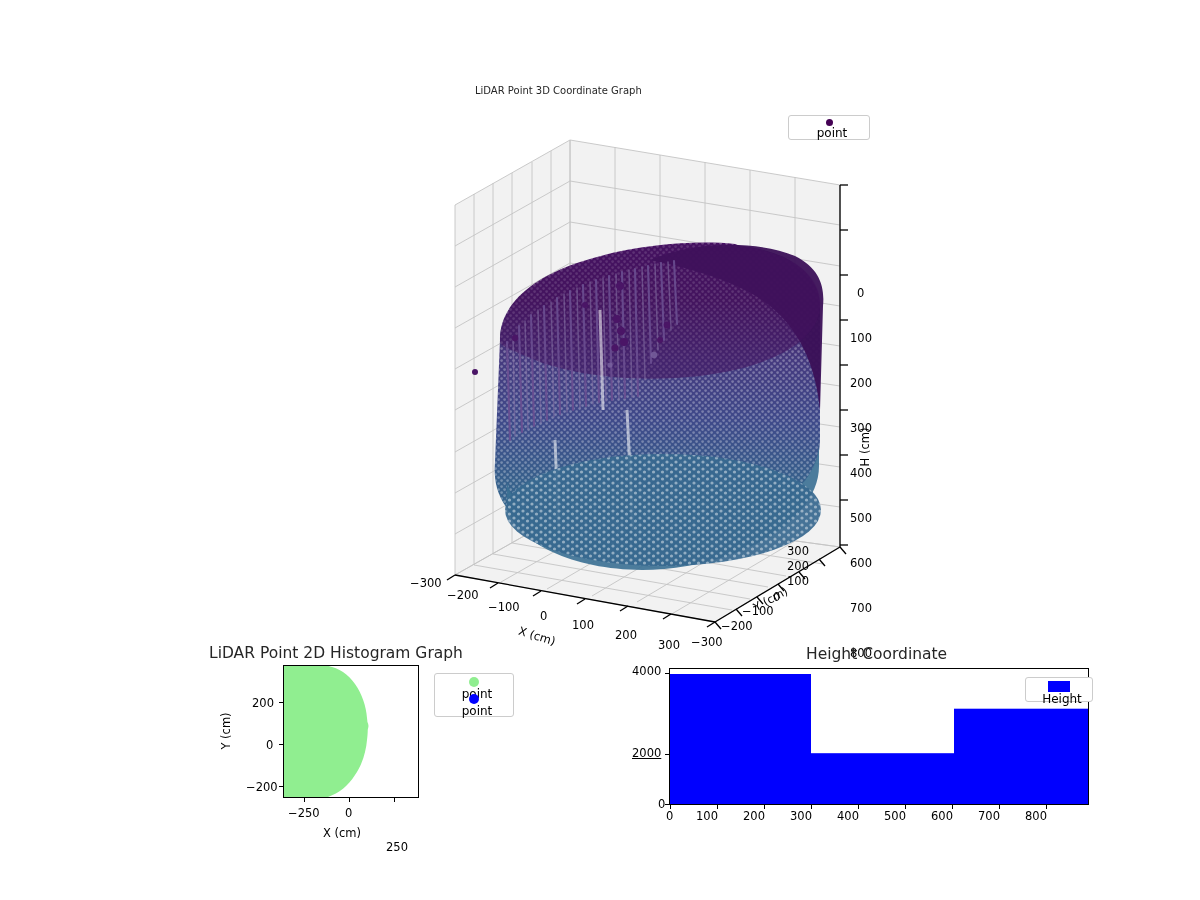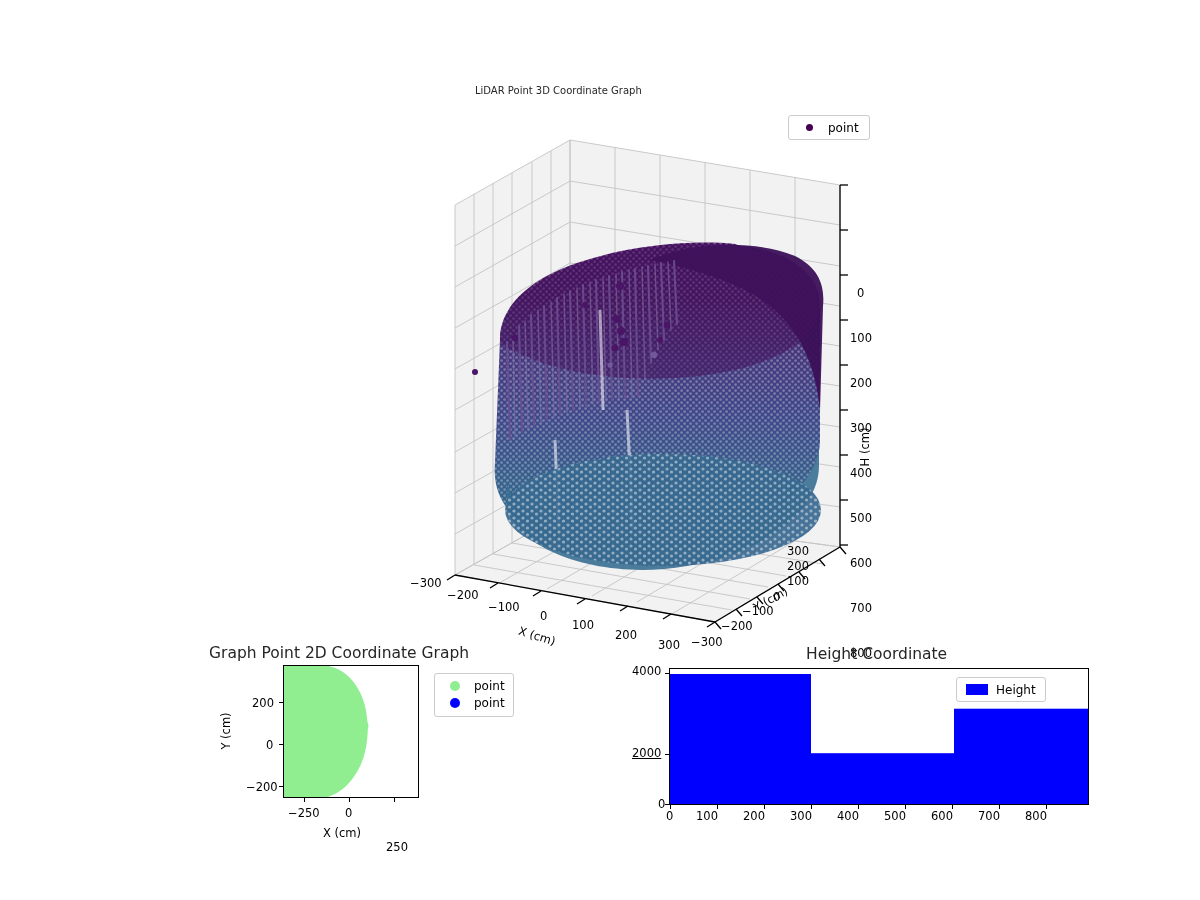--- a/index.html
+++ b/index.html
@@ -23,21 +23,21 @@
   }
   .axlabel{
     font-size:11.5px;color:#000;white-space:nowrap;
   }
 
   
   .legend{
     position:absolute;background:#fff;border:1px solid #cccccc;
     border-radius:3px;padding:3px 7px;box-sizing:border-box;
   }
-  .legrow{display:flex;align-items:center;height:17px;}
+  .legrow{display:flex;align-items:center;height:17px;flex-direction:column;}
   .legmark{width:26px;text-align:center;display:flex;align-items:center;justify-content:center;}
   .dot{border-radius:50%;display:block;}
   .legtxt{font-size:12px;color:#000;padding-left:6px;white-space:nowrap;}
   .patch{width:22px;height:11px;display:block;}
 
   
   #ax3d{left:395px;top:110px;width:510px;height:520px;}
   #ax3d svg{position:absolute;left:0;top:0;overflow:visible;}
 
   
@@ -344,21 +344,21 @@
 
   <div class="legend" style="left:788px;top:115px;width:82px;height:25px;">
     <div class="legrow">
       <span class="legmark">
         <span class="dot" style="width:7px;height:7px;background:#440154;"></span>
       </span>
       <span class="legtxt">point</span>
     </div>
   </div>
 
-  <div class="abs title2" style="left:209px;top:644px;">Graph Point 2D Coordinate Graph</div>
+  <div class="abs title2" style="left:209px;top:644px;">LiDAR Point 2D Histogram Graph</div>
 
   <div class="abs" id="ax2d">
     <svg width="134" height="131" viewBox="0 0 134 131">
 
       <path d="M0,0
                L44,0
                C55,2 64,8 71,18
                C78,28 82,40 83,52
                C84,60 84,66 83,74
                C82,86 78,99 71,109
@@ -434,21 +434,21 @@
   <div class="tickmark" style="left:669.5px;top:805px;width:1.2px;height:4px;"></div>
   <div class="tickmark" style="left:716.5px;top:805px;width:1.2px;height:4px;"></div>
   <div class="tickmark" style="left:763.5px;top:805px;width:1.2px;height:4px;"></div>
   <div class="tickmark" style="left:810.5px;top:805px;width:1.2px;height:4px;"></div>
   <div class="tickmark" style="left:857.5px;top:805px;width:1.2px;height:4px;"></div>
   <div class="tickmark" style="left:904.5px;top:805px;width:1.2px;height:4px;"></div>
   <div class="tickmark" style="left:951.5px;top:805px;width:1.2px;height:4px;"></div>
   <div class="tickmark" style="left:998.5px;top:805px;width:1.2px;height:4px;"></div>
   <div class="tickmark" style="left:1045.5px;top:805px;width:1.2px;height:4px;"></div>
 
-  <div class="legend" style="left:956px;top:677px;width:90px;height:25px;">
+  <div class="legend" style="left:1025px;top:677px;width:68px;height:25px;">
     <div class="legrow">
       <span class="legmark" style="width:26px;">
         <span class="patch" style="background:#0000ff;"></span>
       </span>
       <span class="legtxt">Height</span>
     </div>
   </div>
 
 </div>
 

